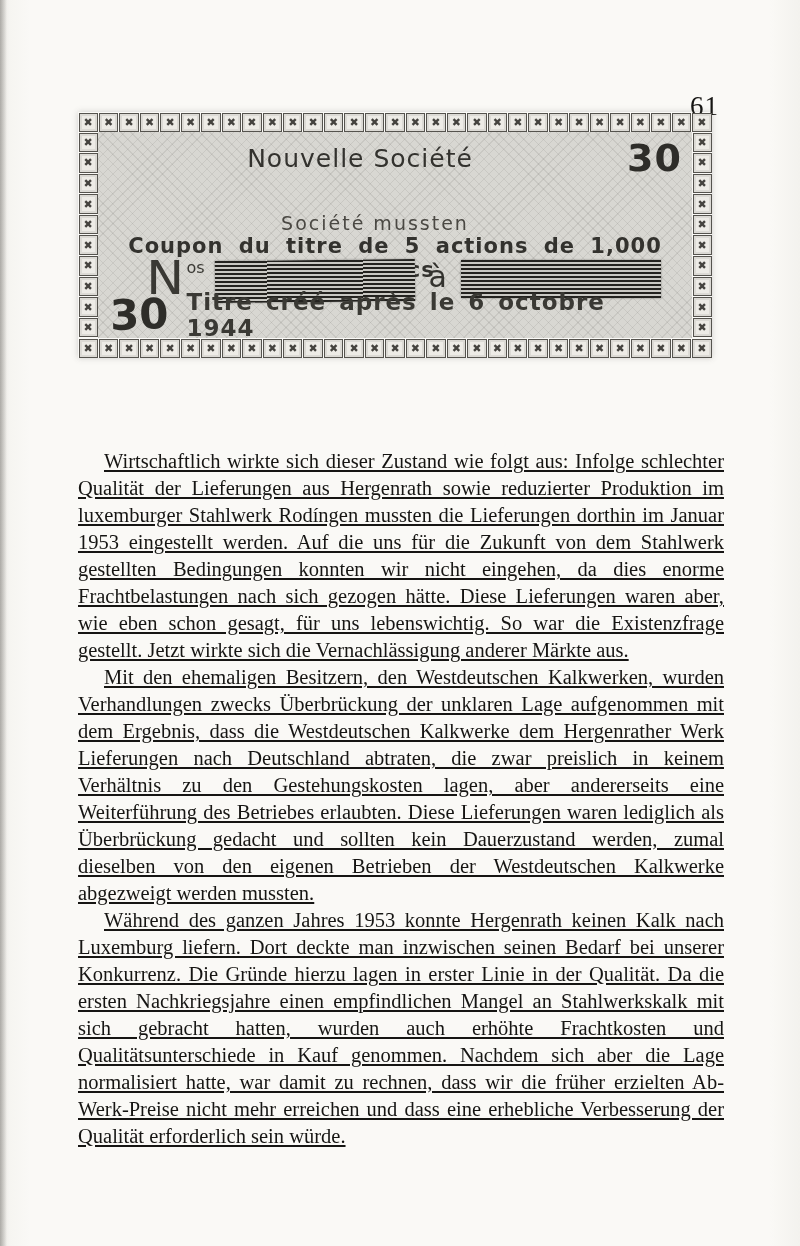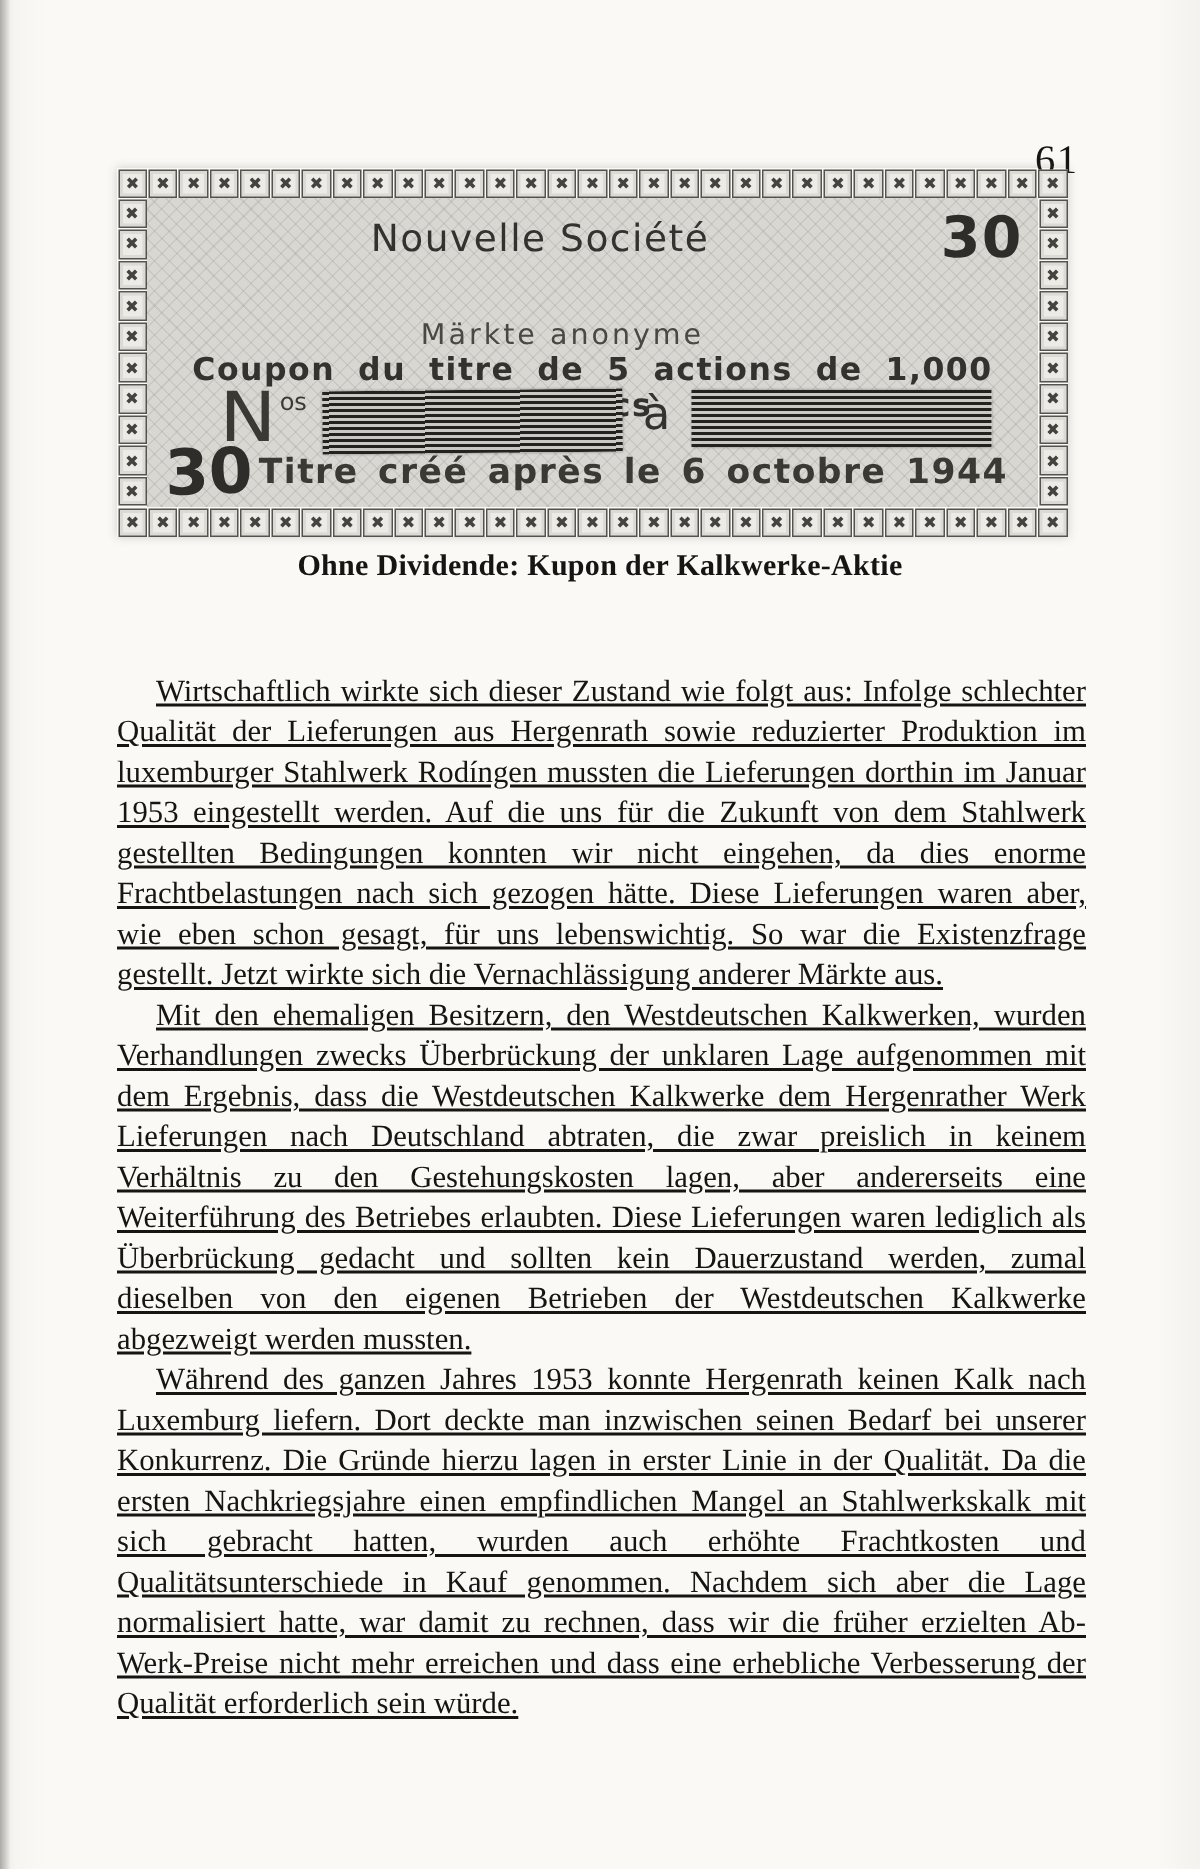--- a/index.html
+++ b/index.html
@@ -167,26 +167,27 @@
   }
   .c-bottom-number {
     font-size: 42px;
     font-weight: bold;
     line-height: 42px;
     transform: rotate(-2deg);
     color: #2e2d29;
   }
   .c-line5 {
     flex: 1;
-    text-align: right;
+    text-align: left;
     font-size: 23px;
     font-weight: bold;
     letter-spacing: 1px;
     word-spacing: 4px;
     color: #3a3934;
+    margin-left: 18px;
   }
 
   
   .caption {
     position: absolute;
     top: 366px; left: 0;
     width: 800px;
     text-align: center;
     font-size: 20px;
     font-weight: bold;
@@ -260,21 +261,21 @@
           <span class="tile">✖</span>
           <span class="tile">✖</span>
           <span class="tile">✖</span>
           <span class="tile">✖</span>
           <span class="tile">✖</span>
           <span class="tile">✖</span>
         </div>
       <div class="coupon-center">
         <div class="c-line1">Nouvelle Société</div>
         <div class="c-corner-number">30</div>
-        <div class="c-line3">Märkte anonyme</div>
+        <div class="c-line3">Société mussten</div>
         <div class="c-line4">Coupon du titre de 5 actions de 1,000 francs</div>
         <div class="c-numbers">
           <span class="c-n-prefix">N</span>
           <span class="c-n-sup">os</span>
           <span class="redaction-bar bar-1"></span>
           <span class="c-sep">à</span>
           <span class="redaction-bar bar-2"></span>
         </div>
         <div class="c-bottom">
           <span class="c-bottom-number">30</span>
@@ -322,20 +323,19 @@
         <span class="tile">✖</span>
         <span class="tile">✖</span>
         <span class="tile">✖</span>
         <span class="tile">✖</span>
         <span class="tile">✖</span>
         <span class="tile">✖</span>
         <span class="tile">✖</span>
       </div>
   </div>
 
-  <div class="caption">Ohne Dividende: Kupon der Kalkwerke-Aktie</div>
 
   <div class="body-text">
     <p>Wirtschaftlich wirkte sich dieser Zustand wie folgt aus: Infolge schlechter Qualität der Lieferungen aus Hergenrath sowie reduzierter Produktion im luxemburger Stahlwerk Rodíngen mussten die Lieferungen dorthin im Januar 1953 eingestellt werden. Auf die uns für die Zukunft von dem Stahlwerk gestellten Bedingungen konnten wir nicht eingehen, da dies enorme Frachtbelastungen nach sich gezogen hätte. Diese Lieferungen waren aber, wie eben schon gesagt, für uns lebenswichtig. So war die Existenzfrage gestellt. Jetzt wirkte sich die Vernachlässigung anderer Märkte aus.</p>
     <p>Mit den ehemaligen Besitzern, den Westdeutschen Kalkwerken, wurden Verhandlungen zwecks Überbrückung der unklaren Lage aufgenommen mit dem Ergebnis, dass die Westdeutschen Kalkwerke dem Hergenrather Werk Lieferungen nach Deutschland abtraten, die zwar preislich in keinem Verhältnis zu den Gestehungskosten lagen, aber andererseits eine Weiterführung des Betriebes erlaubten. Diese Lieferungen waren lediglich als Überbrückung gedacht und sollten kein Dauerzustand werden, zumal dieselben von den eigenen Betrieben der Westdeutschen Kalkwerke abgezweigt werden mussten.</p>
     <p>Während des ganzen Jahres 1953 konnte Hergenrath keinen Kalk nach Luxemburg liefern. Dort deckte man inzwischen seinen Bedarf bei unserer Konkurrenz. Die Gründe hierzu lagen in erster Linie in der Qualität. Da die ersten Nachkriegsjahre einen empfindlichen Mangel an Stahlwerkskalk mit sich gebracht hatten, wurden auch erhöhte Frachtkosten und Qualitätsunterschiede in Kauf genommen. Nachdem sich aber die Lage normalisiert hatte, war damit zu rechnen, dass wir die früher erzielten Ab-Werk-Preise nicht mehr erreichen und dass eine erhebliche Verbesserung der Qualität erforderlich sein würde.</p>
   </div>
 </div>
 
 </body></html>

